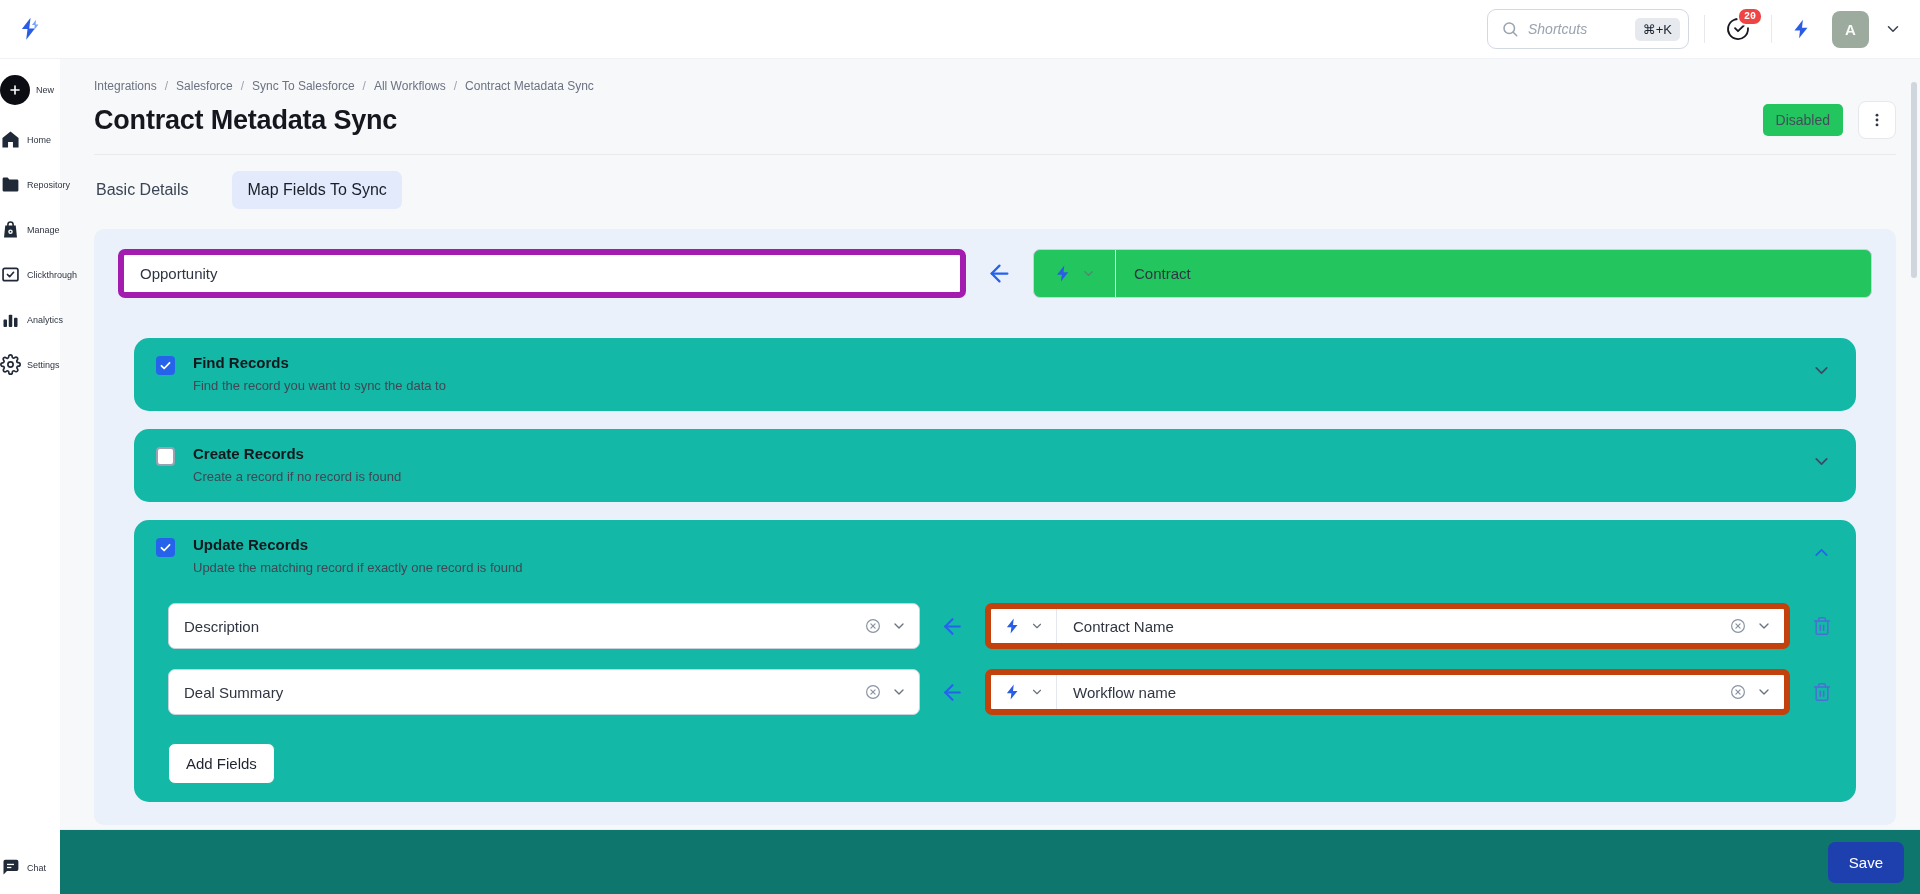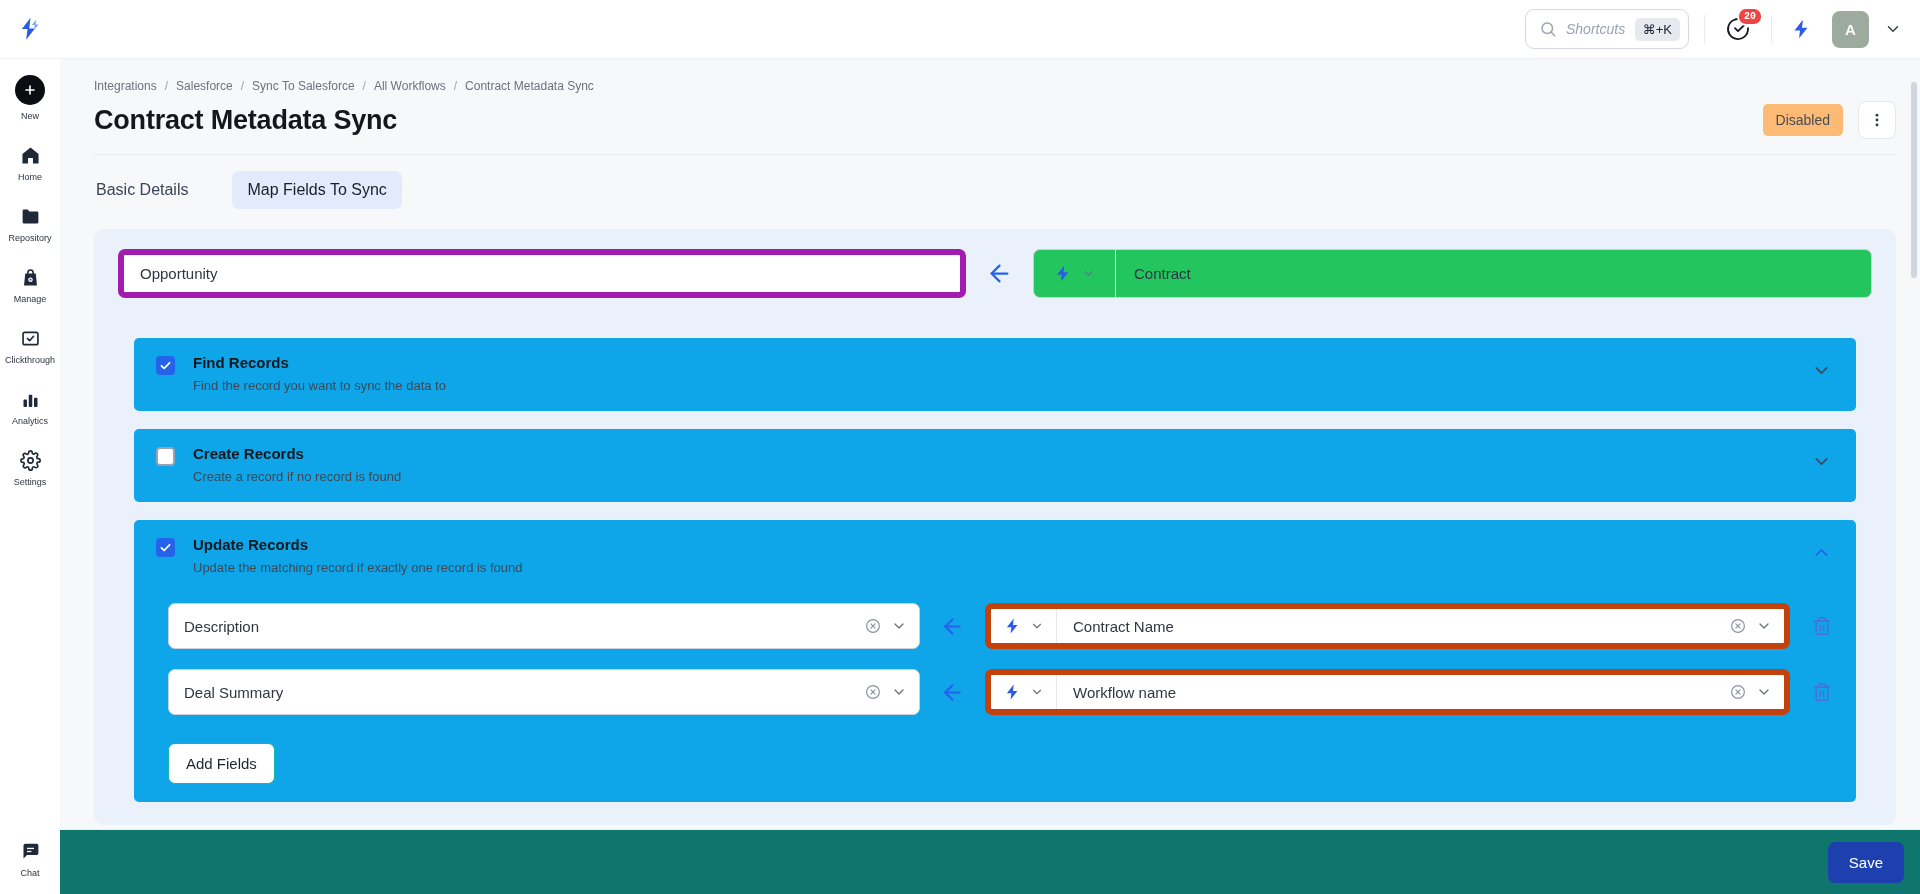--- a/index.html
+++ b/index.html
@@ -6,74 +6,74 @@
   html,body { width:1920px; height:894px; overflow:hidden; background:#fff;
     font-family:"Liberation Sans", sans-serif; }
   .app { position:relative; width:1920px; height:894px; }
 
   
   .topbar { position:absolute; top:0; left:0; right:0; height:59px; background:#fff;
     display:flex; align-items:center; z-index:10; border-bottom:1px solid #F0F1F4; }
   .logo-wrap { width:60px; display:flex; justify-content:center; align-items:center; cursor:pointer; }
   .topbar-right { margin-left:auto; display:flex; align-items:center; gap:15px; padding-right:18px; }
   .search-box { display:flex; align-items:center; gap:9px; border:1px solid #D3D9E2; border-radius:9px;
-    height:40px; padding:0 8px 0 13px; width:164px; background:#fff; cursor:text; }
+    height:40px; padding:0 8px 0 13px; width:202px; background:#fff; cursor:text; }
   .search-input { border:none; outline:none; flex:1; min-width:20px; font-size:14px; color:#374151;
     font-family:"Liberation Sans", sans-serif; background:transparent; }
   .search-input::placeholder { color:#9AA3AF; font-style:italic; }
   .kbd { background:#E6E9EE; border-radius:5px; padding:4px 8px; font-size:13px; color:#1B2330; white-space:nowrap; }
   .top-divider { width:1px; height:28px; background:#E7E9EE; }
   .notif { position:relative; cursor:pointer; margin:0 6px; }
   .notif-badge { position:absolute; top:-10px; right:-13px; background:#EF4444; color:#fff; font-size:10px;
     font-weight:700; border-radius:9px; padding:2px 5px; border:2px solid #fff;font-family:Liberation Mono, monospace; }
   .top-bolt { cursor:pointer; margin:0 4px; }
   .avatar { width:37px; height:37px; border-radius:8px; background:#9DAB9F; color:#FAFAF7;
     display:flex; align-items:center; justify-content:center; font-size:15px; font-weight:700; cursor:pointer; }
   .avatar-chevron { color:#3A4150; cursor:pointer; display:flex; }
 
   
   .sidebar { position:absolute; top:59px; left:0; bottom:0; width:60px; background:#fff;
     display:flex; flex-direction:column; align-items:center; padding-top:16px; gap:24px; z-index:9; }
-  .side-item { display:flex; flex-direction:column; align-items:center; gap:6px; cursor:pointer; width:100%; }
+  .side-item { display:flex; align-items:center; gap:6px; cursor:pointer; width:100%; }
   .side-label { font-size:9px; color:#2E3440; }
   .new-circle { width:30px; height:30px; border-radius:50%; background:#0B0D12;
     display:flex; align-items:center; justify-content:center; }
   .side-icon { display:flex; }
   .side-chat { position:absolute; bottom:16px; left:0; width:60px; }
 
   
   .content { position:absolute; left:60px; top:59px; right:0; bottom:65px; background:#F7F8FA;
     padding:20px 24px 0 34px; overflow:hidden; }
   .breadcrumb { display:flex; align-items:center; font-size:12px; color:#6B7280; }
   .crumb { cursor:pointer; }
   .crumb:not(:last-child)::after { content:"/"; margin:0 8px; color:#9CA3AF; }
   .title-row { display:flex; align-items:center; margin-top:8px; padding-bottom:15px; border-bottom:1px solid #E8EAEE; }
   .page-title { font-size:27px; font-weight:700; color:#14171D; letter-spacing:-0.2px; }
   .title-actions { margin-left:auto; display:flex; align-items:center; gap:15px; }
-  .status-pill { background:#fdba74; color:#454D59; font-size:14px; padding:8px 13px; border-radius:5px; }
+  .status-pill { background:#22c55e; color:#454D59; font-size:14px; padding:8px 13px; border-radius:5px; }
   .kebab-btn { width:38px; height:38px; border:1px solid #E6E8EC; background:#fff; border-radius:8px;
     display:flex; align-items:center; justify-content:center; cursor:pointer; }
   .tabs { display:flex; align-items:center; gap:42px; margin-top:16px; }
   .tab { font-size:16px; color:#3A4454; padding:10px 2px; cursor:pointer; border-radius:7px; }
   .tab.active { background:#E2EAFB; color:#191E29; padding:10px 15px; font-weight:500; }
 
   
   .panel { margin-top:20px; background:#EAF1FB; border-radius:10px; padding:20px 24px; height:596px; }
   .map-row { display:flex; align-items:center; gap:20px; }
   .obj-input { width:848px; height:49px; background:#fff; border:6px solid #a21caf; border-radius:7px;
     padding:0 16px; font-size:15px; color:#2F3642; outline:none; font-family:"Liberation Sans", sans-serif; }
   .arrow-left { color:#2563EB; display:flex; flex:none; }
   .combo { flex:1; height:49px; background:#22c55e; border:1px solid #C8D1DC; border-radius:7px;
     display:flex; align-items:center; overflow:hidden; }
   .combo-bolt { width:82px; align-self:stretch; display:flex; align-items:center; justify-content:center;
     gap:8px; border-right:1px solid #E3E8EF; cursor:pointer; flex:none; }
   .combo-value { padding:0 18px; font-size:15px; color:#2F3642; }
 
   .cards { margin:40px 16px 0 16px; display:flex; flex-direction:column; gap:18px; }
-  .card { background:#0ea5e9; border-radius:5px; padding:16px 24px 18px 22px; }
+  .card { background:#14b8a6; border-radius:15px; padding:16px 24px 18px 22px; }
   .card-head { display:flex; align-items:flex-start; }
   .checkbox { width:19px; height:19px; border-radius:4px; margin-top:2px; flex:none;
     display:flex; align-items:center; justify-content:center; cursor:pointer; }
   .checkbox.checked { background:#2563EB; }
   .checkbox.unchecked { background:#fff; border:2px solid #98A2B3; }
   .card-titles { margin-left:18px; }
   .card-title { font-size:15px; font-weight:700; color:#14171D; }
   .card-sub { font-size:13px; color:#3F4754; margin-top:7px; }
   .card-chevron { margin-left:auto; margin-top:6px; cursor:pointer; display:flex; }
 

